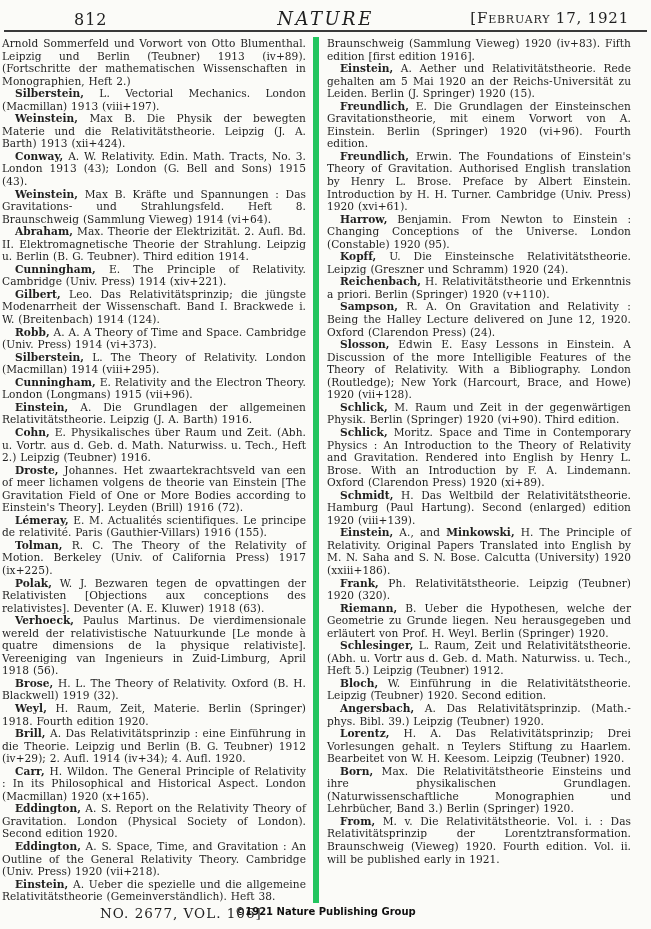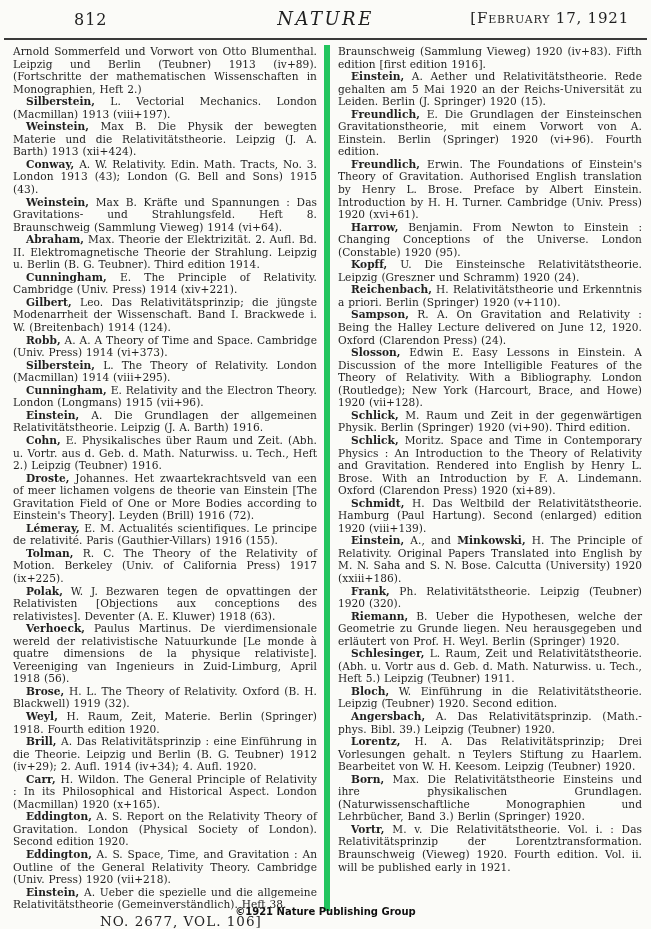--- a/index.html
+++ b/index.html
@@ -6,21 +6,21 @@
   body {
     width: 651px; height: 929px;
     background: #fbfbf8;
     color: #1f1f1f;
     font-family: "DejaVu Serif", serif;
     -webkit-font-smoothing: antialiased;
   }
   .page { position: relative; width: 651px; height: 929px; overflow: hidden; }
 
   
-  .header { position: relative; height: 30px; padding-top: 8px; }
+  .header { position: relative; height: 30px; }
   .page-number {
     position: absolute; left: 74px; top: 10px;
     font-size: 16px; letter-spacing: 1px;
   }
   .journal-title {
     position: absolute; left: 50%; top: 8px; transform: translateX(-50%);
     font-style: italic; font-size: 18px; letter-spacing: 2.5px;
   }
   .issue-date {
     position: absolute; right: 22px; top: 9px;
@@ -28,21 +28,21 @@
   }
   .header-rule {
     margin: 0 4px 0 4px;
     border: 0; border-top: 2px solid #3a3a3a;
     height: 0;
   }
 
   
   .content {
     display: flex;
-    padding: 5px 9px 0 13px;
+    padding: 5px 9px 0 2px;
     align-items: stretch;
   }
   .col { box-sizing: border-box; }
   .col-left  { width: 311px; padding-right: 7px; }
   .col-right { width: 318px; border-left: 6px solid #22c55e; padding-left: 8px; }
 
   p.entry {
     margin: 0;
     text-indent: 13px;
     text-align: justify;
@@ -116,26 +116,26 @@
         <p class="entry"><b>Kopff,</b><span> U. Die Einsteinsche Relativitätstheorie. Leipzig (Greszner und Schramm) 1920 (24).</span></p>
         <p class="entry"><b>Reichenbach,</b><span> H. Relativitätstheorie und Erkenntnis a priori. Berlin (Springer) 1920 (v+110).</span></p>
         <p class="entry"><b>Sampson,</b><span> R. A. On Gravitation and Relativity : Being the Halley Lecture delivered on June 12, 1920. Oxford (Clarendon Press) (24).</span></p>
         <p class="entry"><b>Slosson,</b><span> Edwin E. Easy Lessons in Einstein. A Discussion of the more Intelligible Features of the Theory of Relativity. With a Bibliography. London (Routledge); New York (Harcourt, Brace, and Howe) 1920 (vii+128).</span></p>
         <p class="entry"><b>Schlick,</b><span> M. Raum und Zeit in der gegenwärtigen Physik. Berlin (Springer) 1920 (vi+90). Third edition.</span></p>
         <p class="entry"><b>Schlick,</b><span> Moritz. Space and Time in Contemporary Physics : An Introduction to the Theory of Relativity and Gravitation. Rendered into English by Henry L. Brose. With an Introduction by F. A. Lindemann. Oxford (Clarendon Press) 1920 (xi+89).</span></p>
         <p class="entry"><b>Schmidt,</b><span> H. Das Weltbild der Relativitätstheorie. Hamburg (Paul Hartung). Second (enlarged) edition 1920 (viii+139).</span></p>
         <p class="entry"><b>Einstein,</b><span> A., and </span><b>Minkowski,</b><span> H. The Principle of Relativity. Original Papers Translated into English by M. N. Saha and S. N. Bose. Calcutta (University) 1920 (xxiii+186).</span></p>
         <p class="entry"><b>Frank,</b><span> Ph. Relativitätstheorie. Leipzig (Teubner) 1920 (320).</span></p>
         <p class="entry"><b>Riemann,</b><span> B. Ueber die Hypothesen, welche der Geometrie zu Grunde liegen. Neu herausgegeben und erläutert von Prof. H. Weyl. Berlin (Springer) 1920.</span></p>
-        <p class="entry"><b>Schlesinger,</b><span> L. Raum, Zeit und Relativitätstheorie. (Abh. u. Vortr aus d. Geb. d. Math. Naturwiss. u. Tech., Heft 5.) Leipzig (Teubner) 1911.</span></p>
+        <p class="entry"><b>Schlesinger,</b><span> L. Raum, Zeit und Relativitätstheorie. (Abh. u. Vortr aus d. Geb. d. Math. Naturwiss. u. Tech., Heft 5.) Leipzig (Teubner) 1912.</span></p>
         <p class="entry"><b>Bloch,</b><span> W. Einführung in die Relativitätstheorie. Leipzig (Teubner) 1920. Second edition.</span></p>
         <p class="entry"><b>Angersbach,</b><span> A. Das Relativitätsprinzip. (Math.-phys. Bibl. 39.) Leipzig (Teubner) 1920.</span></p>
         <p class="entry"><b>Lorentz,</b><span> H. A. Das Relativitätsprinzip; Drei Vorlesungen gehalt. n Teylers Stiftung zu Haarlem. Bearbeitet von W. H. Keesom. Leipzig (Teubner) 1920.</span></p>
         <p class="entry"><b>Born,</b><span> Max. Die Relativitätstheorie Einsteins und ihre physikalischen Grundlagen. (Naturwissenschaftliche Monographien und Lehrbücher, Band 3.) Berlin (Springer) 1920.</span></p>
-        <p class="entry"><b>Vortr,</b><span> M. v. Die Relativitätstheorie. Vol. i. : Das Relativitätsprinzip der Lorentztransformation. Braunschweig (Vieweg) 1920. Fourth edition. Vol. ii. will be published early in 1921.</span></p>
+        <p class="entry"><b>From,</b><span> M. v. Die Relativitätstheorie. Vol. i. : Das Relativitätsprinzip der Lorentztransformation. Braunschweig (Vieweg) 1920. Fourth edition. Vol. ii. will be published early in 1921.</span></p>
       </div>
   </div>
 
   <div class="vol-line">NO. 2677, VOL. 106]</div>
 
   <div class="copyright">©1921 Nature Publishing Group</div>
 
 </div>
 
 </body></html>

